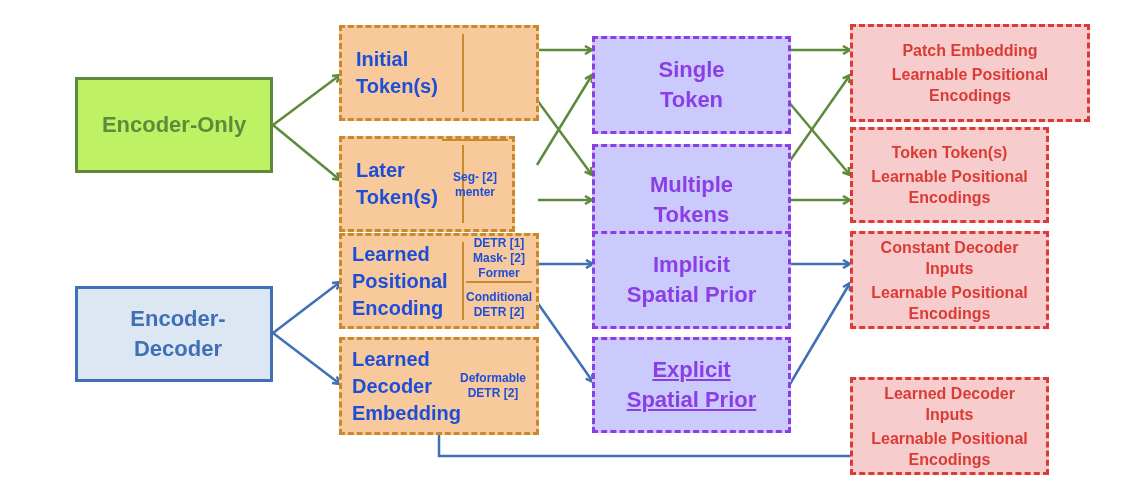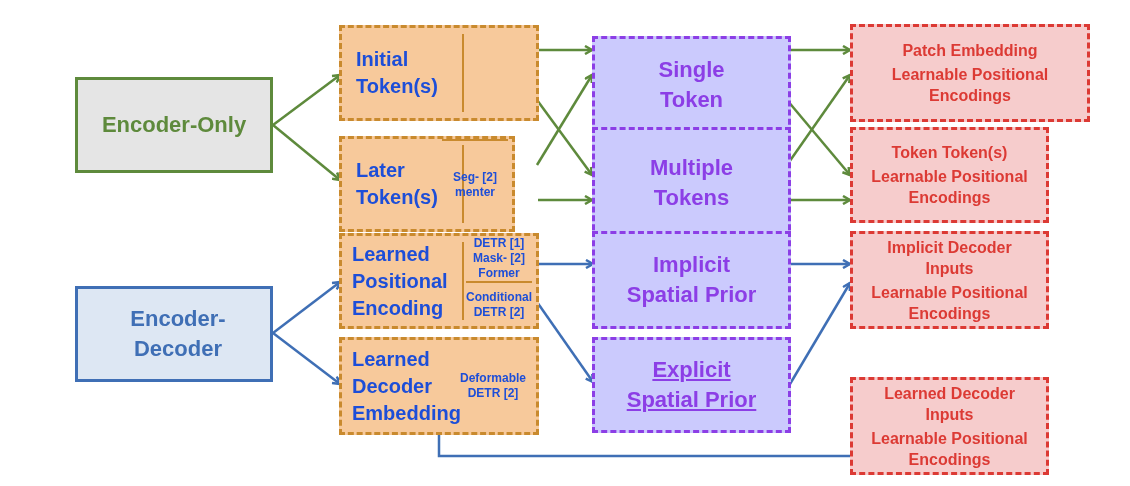--- a/index.html
+++ b/index.html
@@ -1,21 +1,21 @@
 <!DOCTYPE html>
 <html><head>
 <meta charset="utf-8">
 <style>
   html, body { margin: 0; padding: 0; background: #ffffff; }
   body { width: 1130px; height: 486px; position: relative; overflow: hidden;
          font-family: "Liberation Sans", sans-serif; font-weight: bold; }
   .node { position: absolute; box-sizing: border-box; }
   .arch { border: 3px solid; display: flex; align-items: center; justify-content: center;
           text-align: center; font-size: 22px; line-height: 30px; }
-  .arch.green { background: #e5e5e5; border-color: #5e8a3c; color: #5e8a3c; }
+  .arch.green { background: #bef264; border-color: #5e8a3c; color: #5e8a3c; }
   .arch.blue  { background: #dde7f3; border-color: #3f6fb5; color: #3f6fb5; }
   .orange { background: #f7c99b; border: 3px dashed #c98a2e; color: #1d4ed8; }
   .purple { background: #cbcafd; border: 3px dashed #8c3ee6; color: #8c3ee6;
             display: flex; align-items: center; justify-content: center; text-align: center;
             font-size: 22px; line-height: 30px; }
   .red { background: #f6cccc; border: 3px dashed #dc3a34; color: #dc3a34;
          display: flex; flex-direction: column; align-items: center; justify-content: center;
          text-align: center; font-size: 16px; line-height: 21px; }
   .red .title { margin-bottom: 3px; }
   .o-main { position: absolute; left: 14px; top: 0; bottom: 0; display: flex; align-items: center;
@@ -114,21 +114,21 @@
   <div class="o-side" style="width:86px;">
     <div class="cell">Deformable
 DETR [2]</div>
   </div>
 </div>
 
 <div class="node purple" style="left:592px; top:24px; width:199px; height:98px;margin-top:12px;">
   <span style="white-space:pre-line;">Single
 Token</span>
 </div>
-<div class="node purple" style="left:592px; top:127px; width:199px; height:112px;">
+<div class="node purple" style="left:592px; top:144px; width:199px; height:112px;">
   <span style="white-space:pre-line;">Multiple
 Tokens</span>
 </div>
 <div class="node purple" style="left:592px; top:231px; width:199px; height:98px;">
   <span style="white-space:pre-line;">Implicit
 Spatial Prior</span>
 </div>
 <div class="node purple" style="left:592px; top:337px; width:199px; height:96px;">
   <span style="white-space:pre-line;text-decoration:underline;">Explicit
 Spatial Prior</span>
@@ -138,21 +138,21 @@
   <div class="title" style="white-space:pre-line;">Patch Embedding</div>
   <div style="white-space:pre-line;">Learnable Positional
 Encodings</div>
 </div>
 <div class="node red" style="left:850px; top:127px; width:199px; height:96px;">
   <div class="title" style="white-space:pre-line;">Token Token(s)</div>
   <div style="white-space:pre-line;">Learnable Positional
 Encodings</div>
 </div>
 <div class="node red" style="left:850px; top:231px; width:199px; height:98px;">
-  <div class="title" style="white-space:pre-line;">Implicit Decoder
+  <div class="title" style="white-space:pre-line;">Constant Decoder
 Inputs</div>
   <div style="white-space:pre-line;">Learnable Positional
 Encodings</div>
 </div>
 <div class="node red" style="left:850px; top:337px; width:199px; height:98px;margin-top:40px;">
   <div class="title" style="white-space:pre-line;">Learned Decoder
 Inputs</div>
   <div style="white-space:pre-line;">Learnable Positional
 Encodings</div>
 </div>

